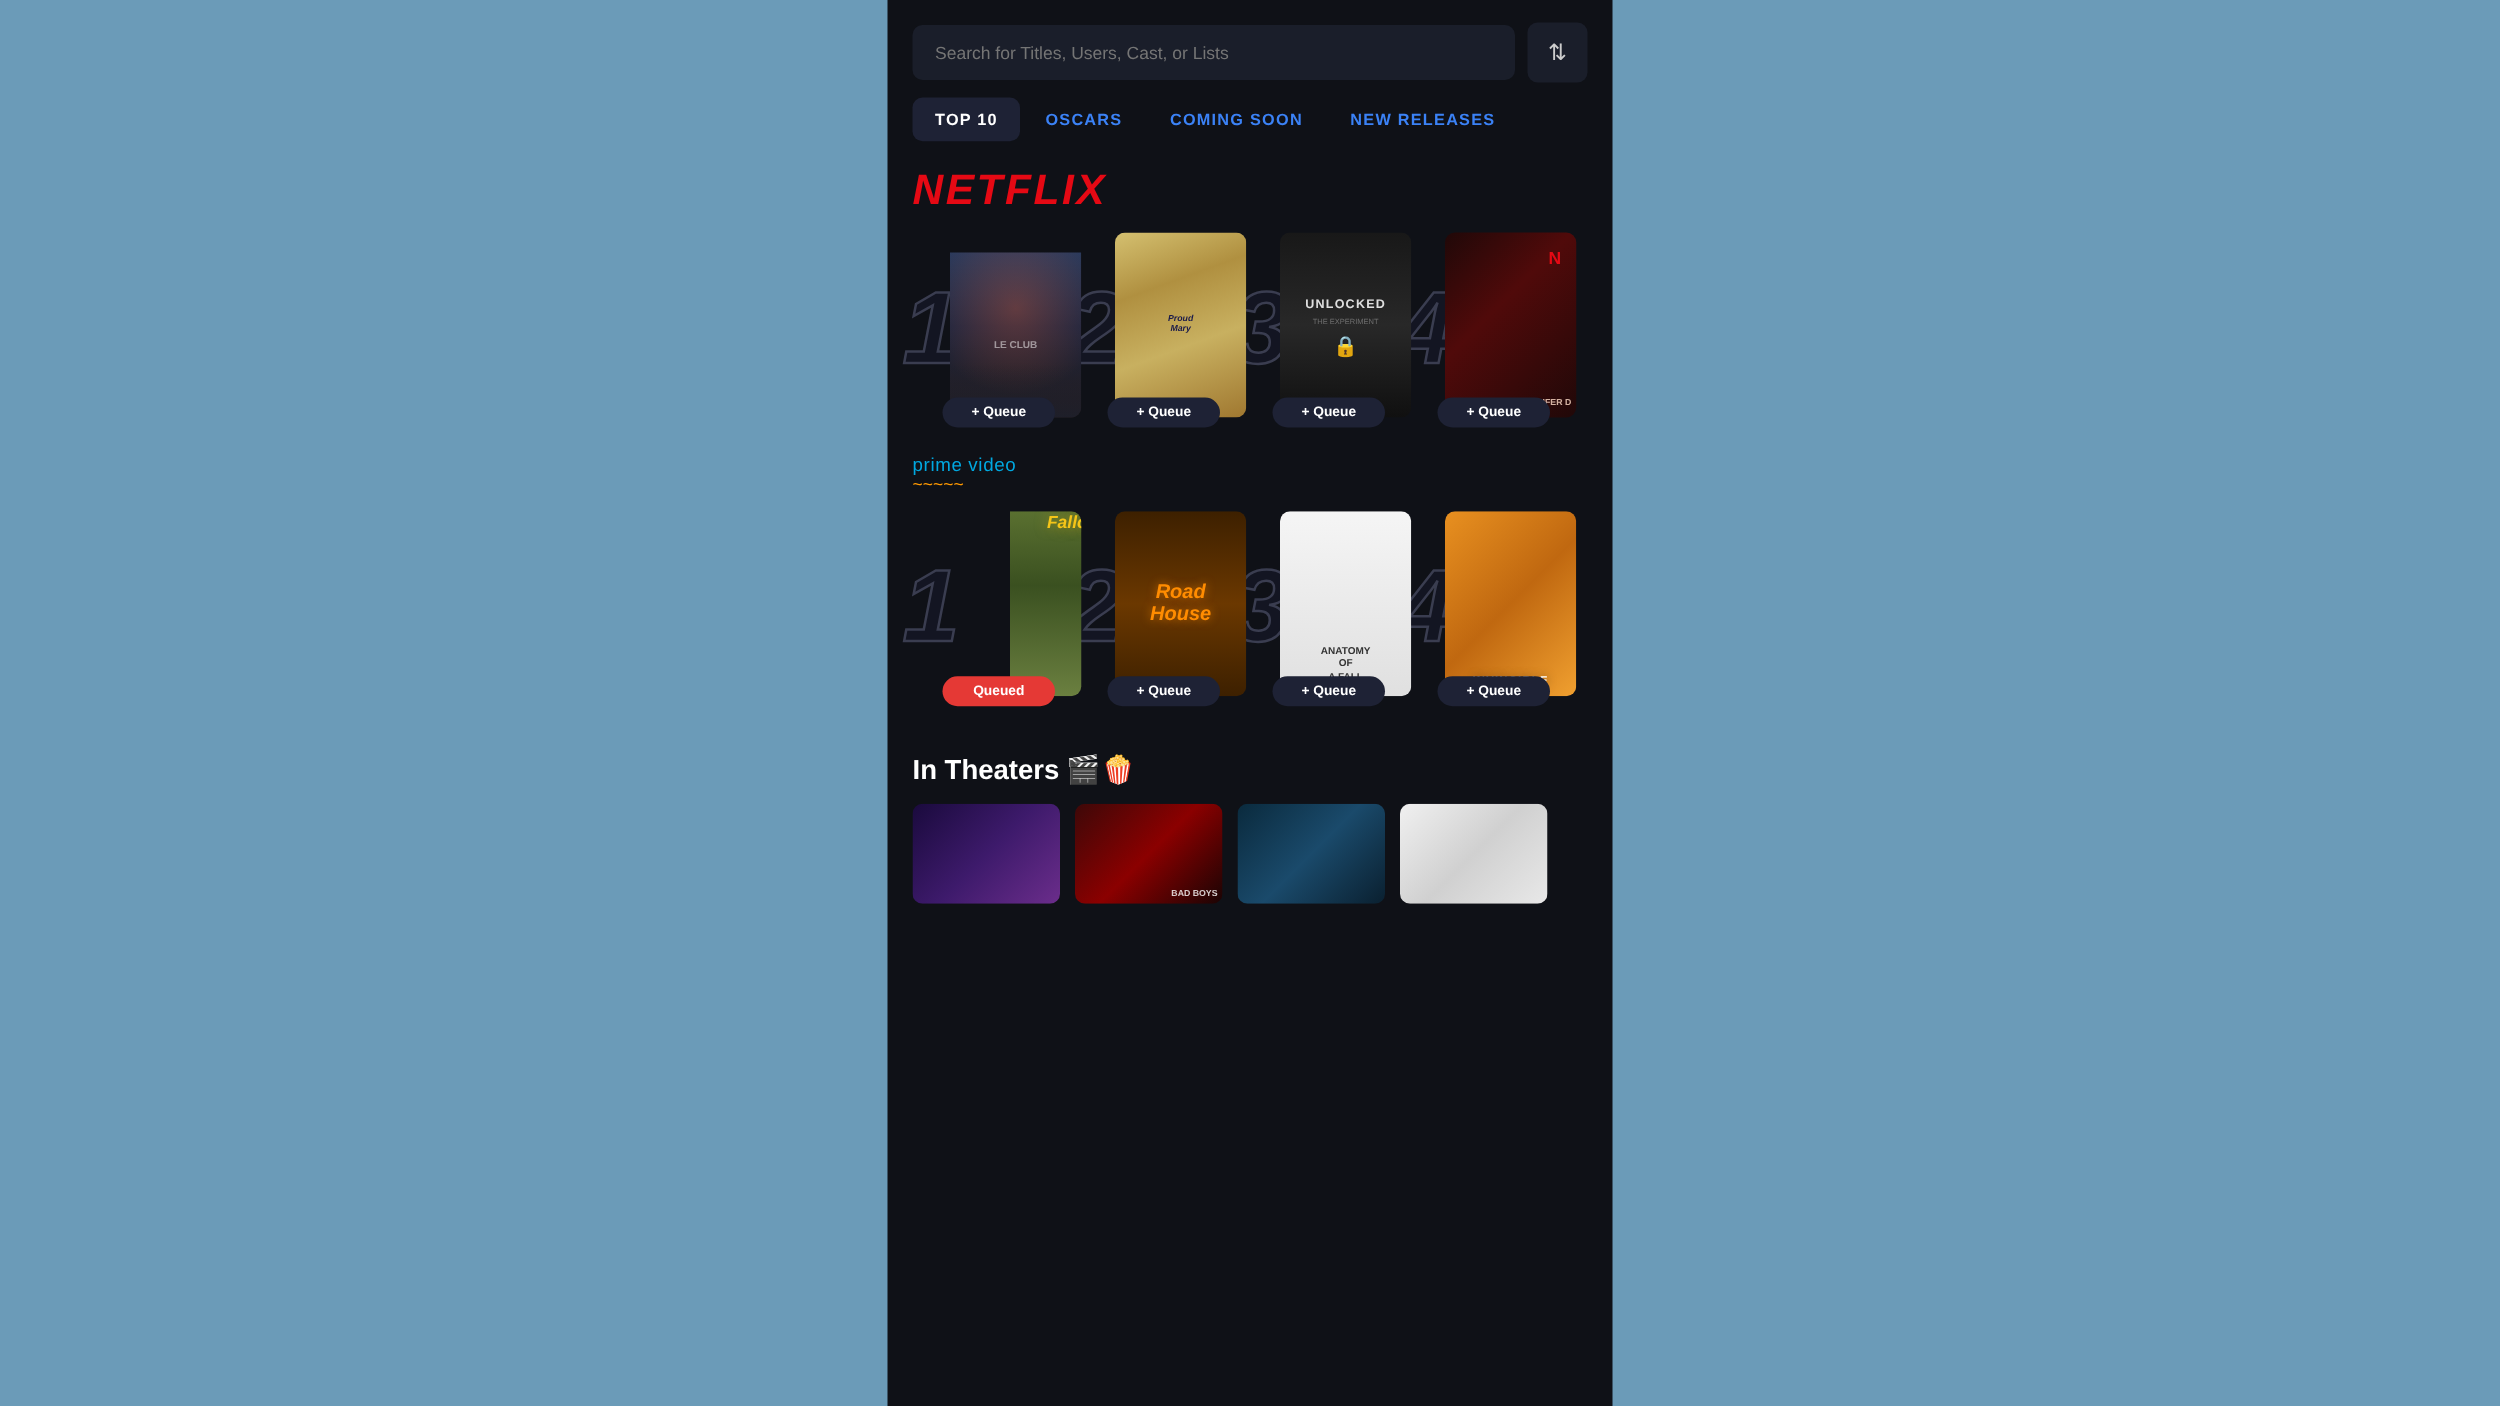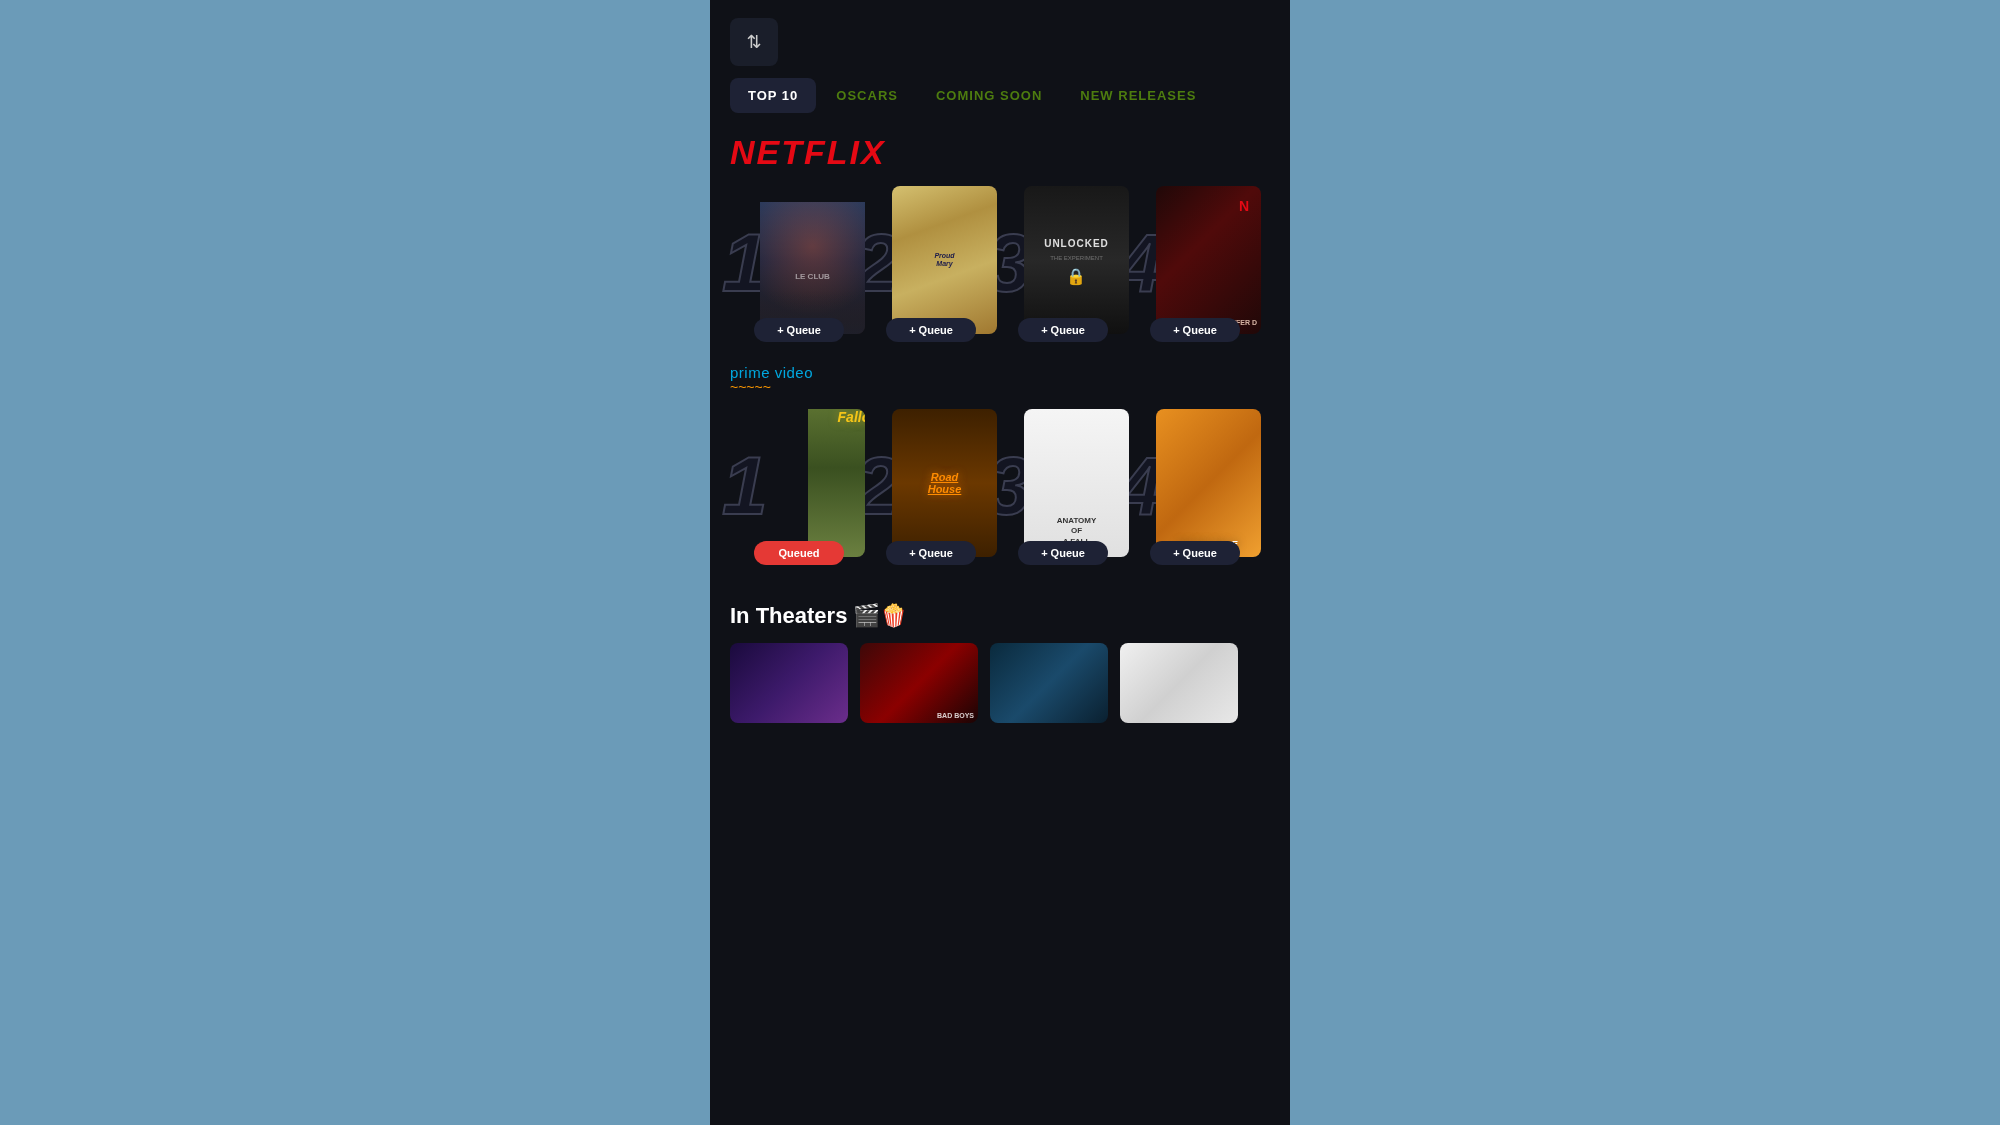--- a/index.html
+++ b/index.html
@@ -56,21 +56,21 @@
       padding: 0 20px;
       margin-bottom: 20px;
     }
     .tab {
       padding: 10px 18px;
       border-radius: 8px;
       font-size: 13px;
       font-weight: 700;
       letter-spacing: 1px;
       cursor: pointer;
-      color: #4d7c0f;
+      color: #3b82f6;
       background: transparent;
       border: none;
     }
     .tab.active {
       background: #1e2235;
       color: #ffffff;
     }
     .section {
       padding: 0 20px;
       margin-bottom: 24px;
@@ -245,43 +245,43 @@
       color: #f5c518;
       font-size: 14px;
       font-weight: 900;
       text-align: center;
       text-shadow: 0 0 10px rgba(245,197,24,0.5);
       font-style: italic;
     }
 
     .road-house-text {
       color: #ff8c00;
-      font-size: 11px;
+      font-size: 16px;
       font-weight: 900;
       text-align: center;
       font-style: italic;
       text-shadow: 0 0 8px rgba(255,140,0,0.6);
-      text-decoration: underline;
     }
 
     .anatomy-text {
       color: #333;
       font-size: 8px;
       font-weight: 700;
       text-align: center;
       padding: 4px;
       line-height: 1.3;
     }
   </style>
 </head>
 <body>
 
 <div class="app-container">
 
   <div class="search-bar-container">
+    <input class="search-bar" type="text" placeholder="Search for Titles, Users, Cast, or Lists" style="">
     <button class="filter-btn">
       <span>⇅</span>
     </button>
   </div>
 
   <div class="tabs-container">
     <button class="tab active">TOP 10</button>
     <button class="tab">OSCARS</button>
     <button class="tab">COMING SOON</button>
     <button class="tab">NEW RELEASES</button>

